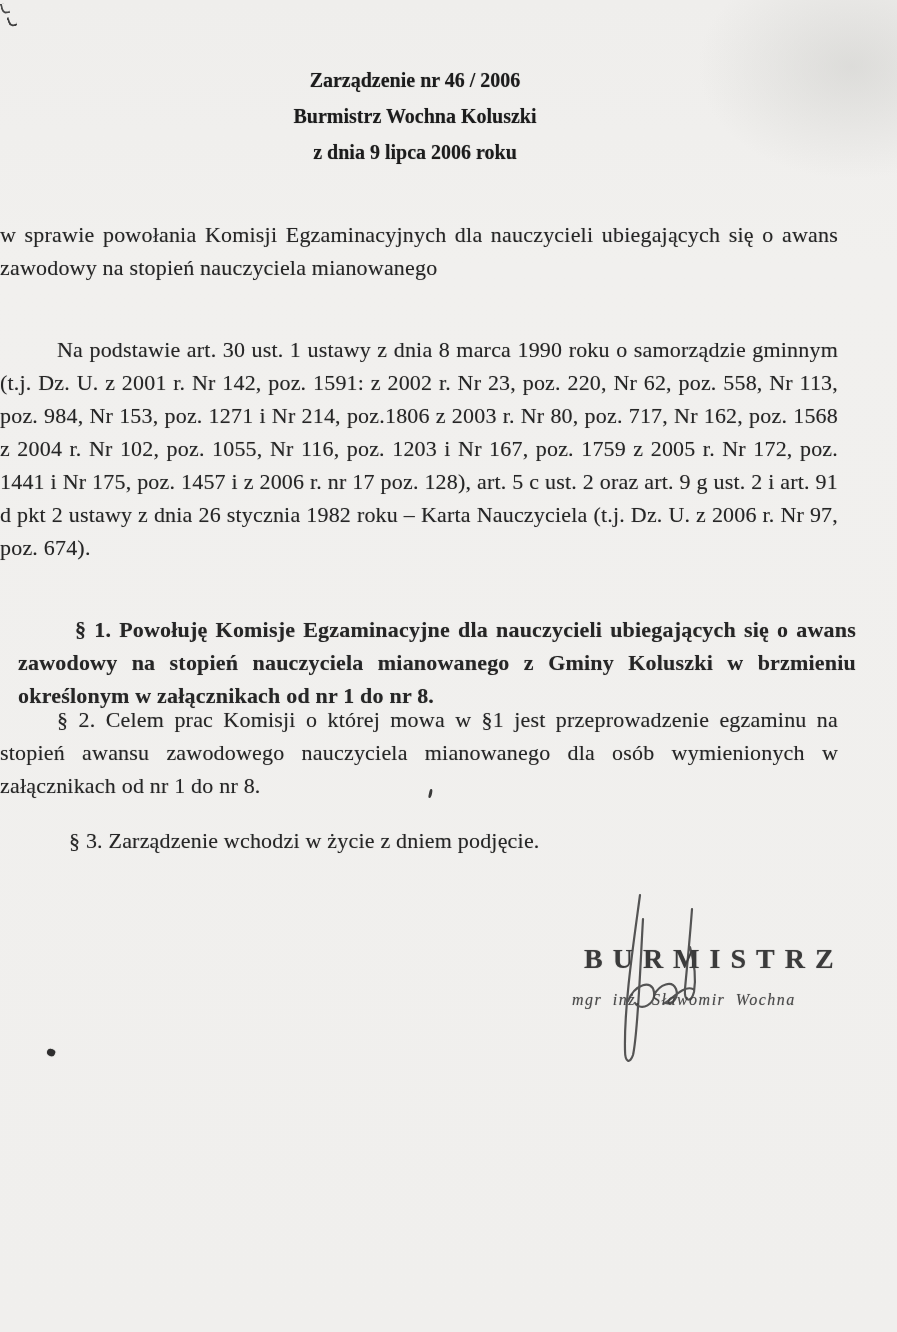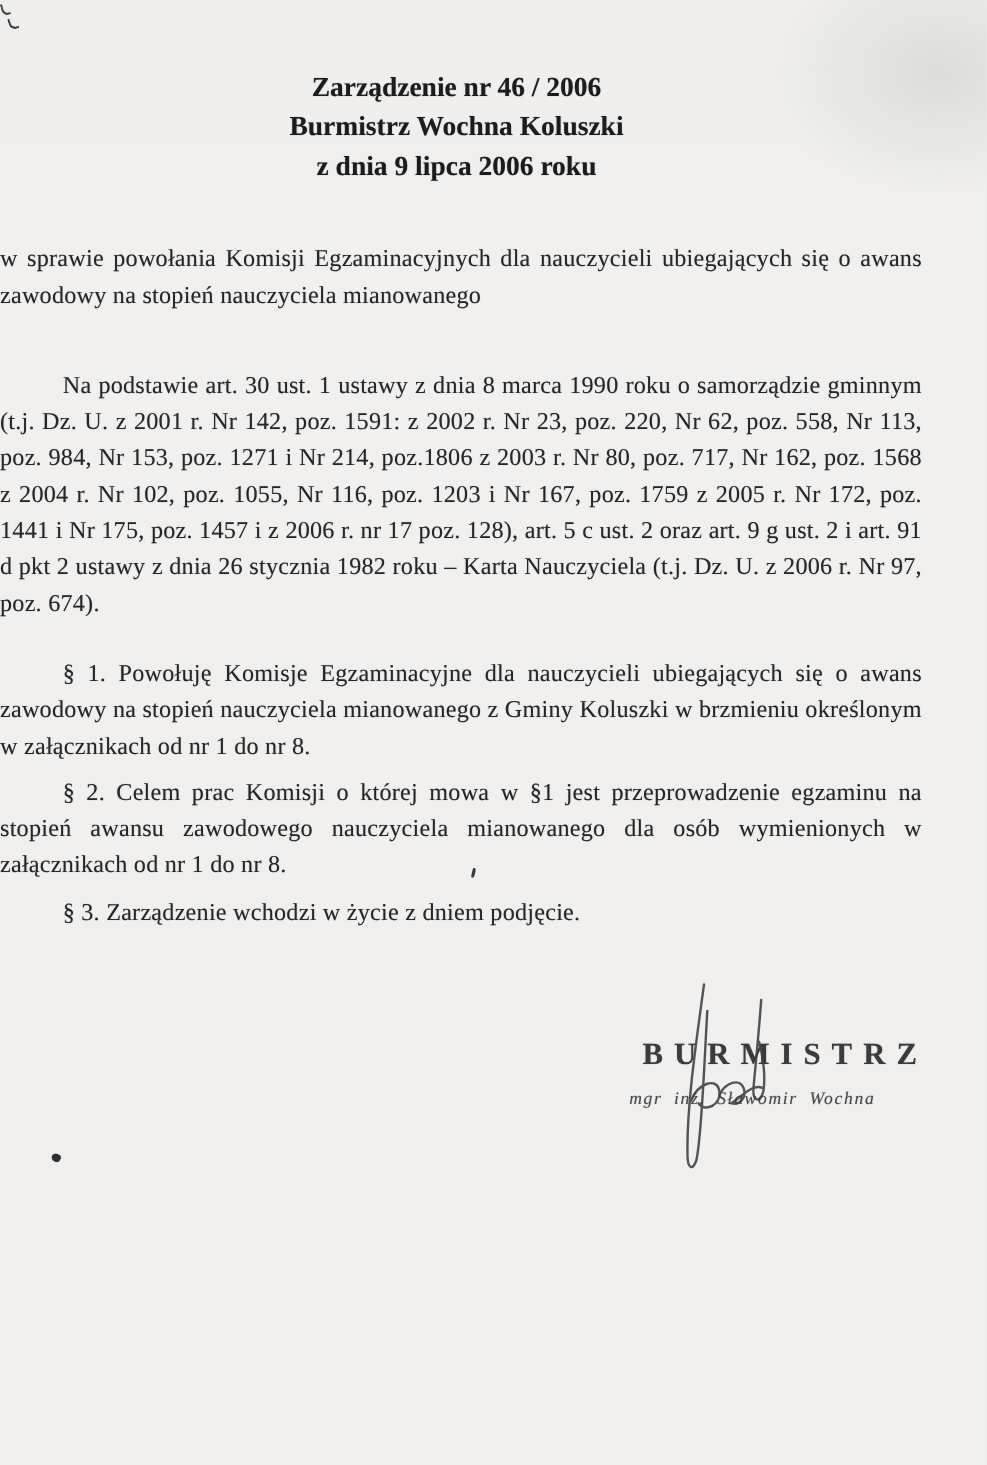--- a/index.html
+++ b/index.html
@@ -29,21 +29,21 @@
     text-shadow: 0 0 1px rgba(45,45,45,0.35);
     letter-spacing: 0.2px;
   }
   .indent { text-indent: 57px; }
   .doc-title {
     position: absolute;
     top: 62px; left: 0;
     width: 830px;
     text-align: center;
     font-weight: 700;
-    font-size: 25px;
+    font-size: 20px;
     line-height: 36px;
     color: #1c1c1c;
     text-shadow: 0 0 1px rgba(30,30,30,0.45);
   }
   .clause { margin-top: 0; }
   .stamp-title {
     position: absolute;
     top: 943px; left: 584px;
     font-weight: 700;
     font-size: 28px;
@@ -103,25 +103,25 @@
     <div>Zarządzenie nr 46 / 2006</div>
     <div>Burmistrz Wochna Koluszki</div>
     <div>z dnia 9 lipca 2006 roku</div>
   </div>
 
   <p class="txt" style="top:218px; margin:0;">w sprawie powołania Komisji Egzaminacyjnych dla nauczycieli ubiegających się o awans zawodowy na stopień nauczyciela mianowanego</p>
 
   <p class="txt indent" style="top:333px; margin:0;">Na podstawie art. 30 ust. 1 ustawy z dnia 8 marca 1990 roku o samorządzie gminnym (t.j. Dz. U. z 2001 r. Nr 142, poz. 1591: z 2002 r. Nr 23, poz. 220, Nr 62, poz. 558, Nr 113, poz. 984, Nr 153, poz. 1271 i Nr 214, poz.1806 z 2003 r. Nr 80, poz. 717, Nr 162, poz. 1568 z 2004 r. Nr 102, poz. 1055, Nr 116, poz. 1203 i Nr 167, poz. 1759 z 2005 r. Nr 172, poz. 1441 i Nr 175, poz. 1457 i z 2006 r. nr 17 poz. 128), art. 5 c ust. 2 oraz art. 9 g ust. 2 i art. 91 d pkt 2 ustawy z dnia 26 stycznia 1982 roku – Karta Nauczyciela (t.j. Dz. U. z 2006 r. Nr 97, poz. 674).</p>
 
 
-  <p class="txt indent" style="top:595px; margin:0;">§ 1. Powołuję Komisje Egzaminacyjne dla nauczycieli ubiegających się o awans zawodowy na stopień nauczyciela mianowanego z Gminy Koluszki w brzmieniu określonym w załącznikach od nr 1 do nr 8.</p>
+  <p class="txt indent" style="top:595px; margin:18px;font-weight:bold;">§ 1. Powołuję Komisje Egzaminacyjne dla nauczycieli ubiegających się o awans zawodowy na stopień nauczyciela mianowanego z Gminy Koluszki w brzmieniu określonym w załącznikach od nr 1 do nr 8.</p>
 
   <p class="txt indent" style="top:703px; margin:0;">§ 2. Celem prac Komisji o której mowa w §1 jest przeprowadzenie egzaminu na stopień awansu zawodowego nauczyciela mianowanego dla osób wymienionych w załącznikach od nr 1 do nr 8.</p>
 
-  <p class="txt indent" style="top:812px; margin:0;">§ 3. Zarządzenie wchodzi w życie z dniem podjęcie.</p>
+  <p class="txt indent" style="top:812px; margin:12px;">§ 3. Zarządzenie wchodzi w życie z dniem podjęcie.</p>
 
   <div class="stamp-title">BURMISTRZ</div>
 
   <div class="stamp-name">mgr inż. Sławomir Wochna</div>
 
   <svg class="signature-svg" width="160" height="195" viewBox="0 0 160 195">
     <g fill="none" stroke="#3f3f3f" stroke-width="2.2" stroke-linecap="round" opacity="0.88">
 
       <path d="M60,10 C54,55 44,120 45,165 C45,178 50,179 53,170 C58,148 60,85 63,34"></path>
 

